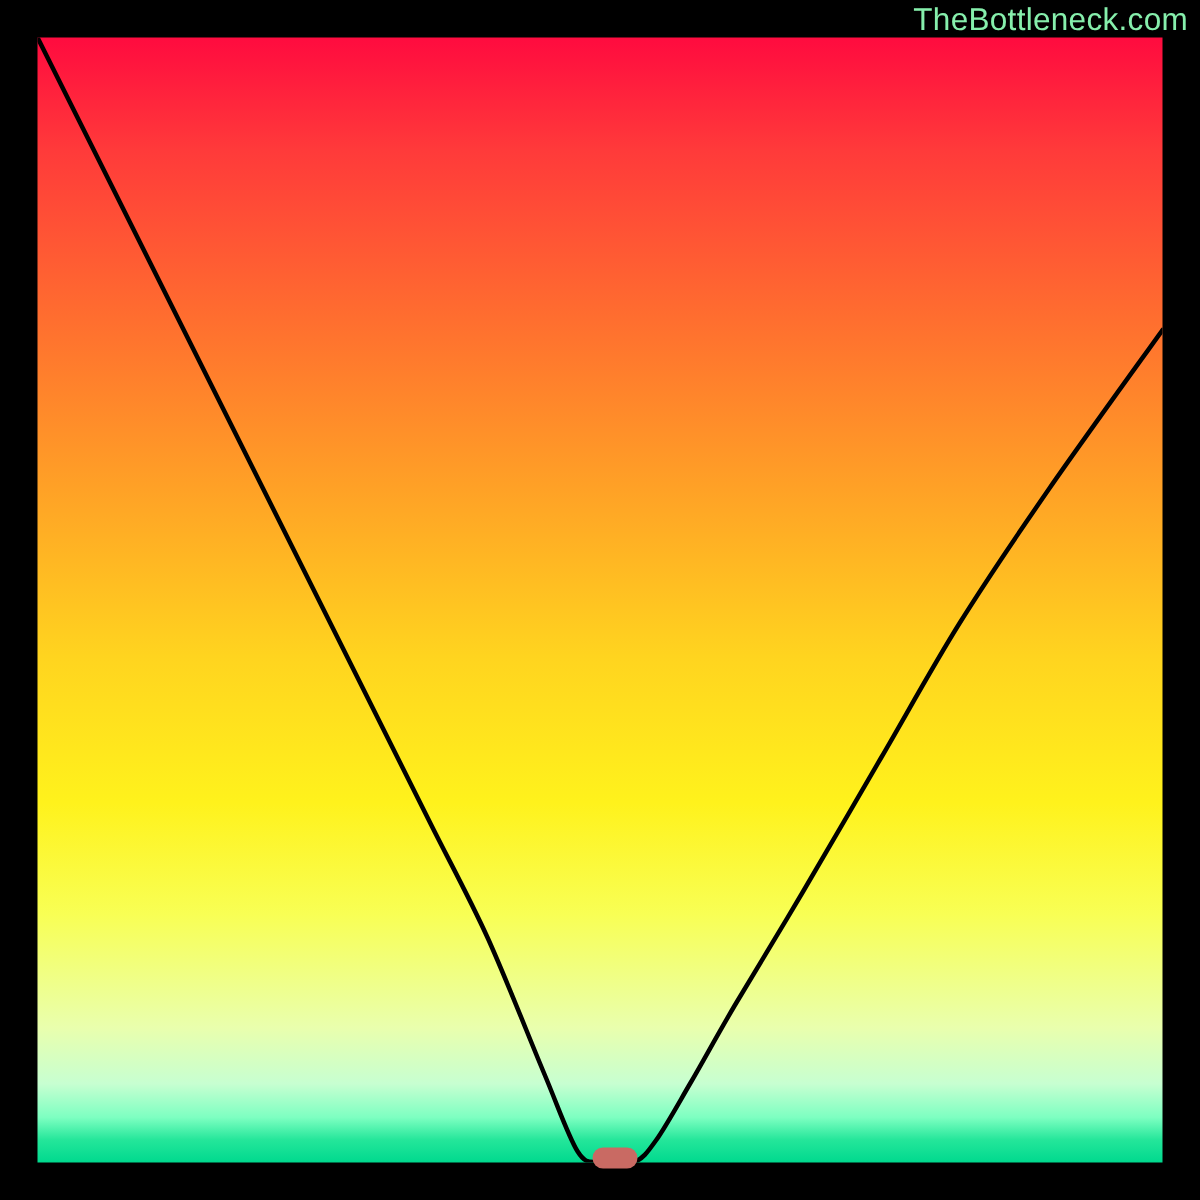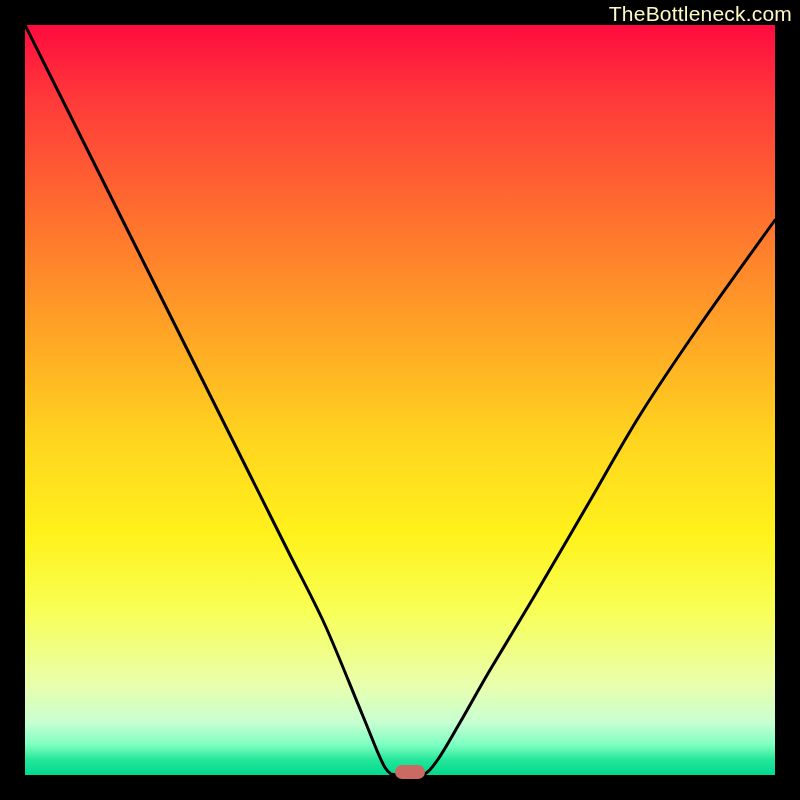--- a/index.html
+++ b/index.html
@@ -14,21 +14,21 @@
   .frame {
     position: relative;
     width: 800px;
     height: 800px;
     background: #000;
   }
   .watermark {
     position: absolute;
     top: 2px;
     right: 8px;
-    color: #fef9c3;
+    color: #86efac;
     font-size: 21px;
     font-weight: 500;
     letter-spacing: 0.2px;
     z-index: 10;
   }
   .plot {
     position: absolute;
     left: 25px;
     top: 25px;
     width: 750px;

